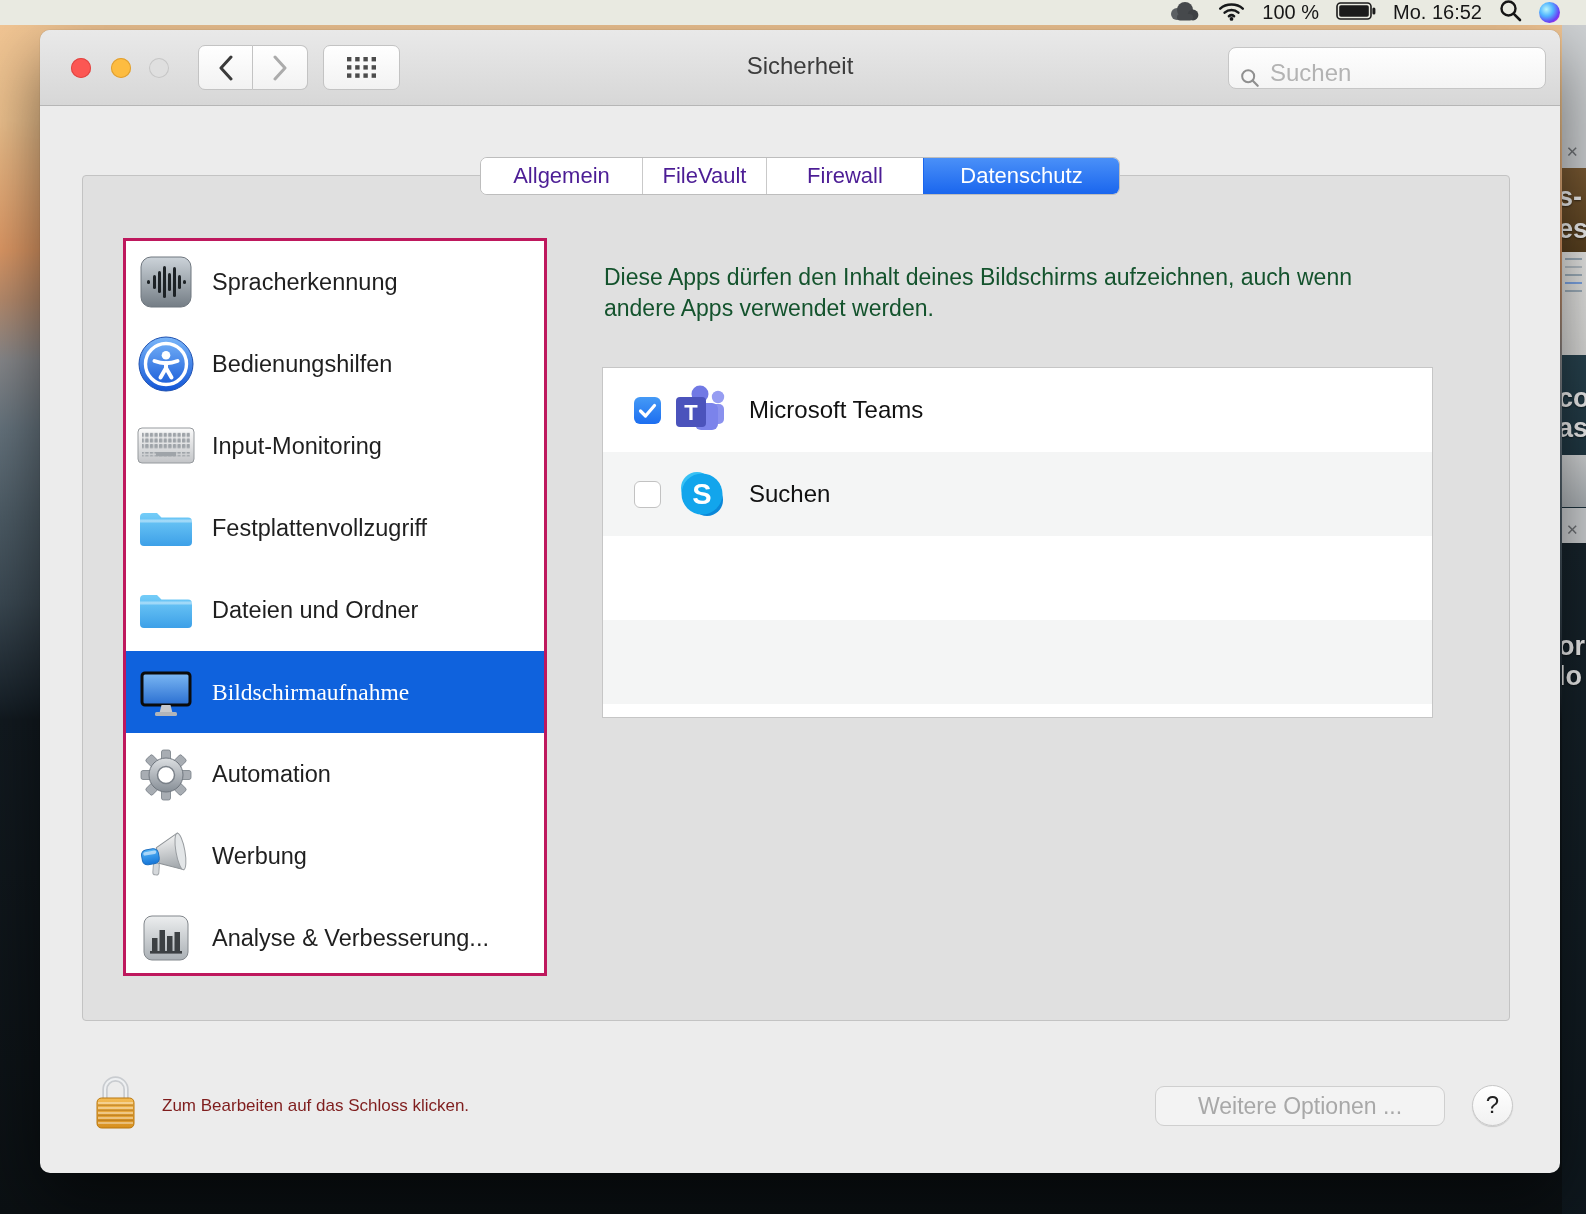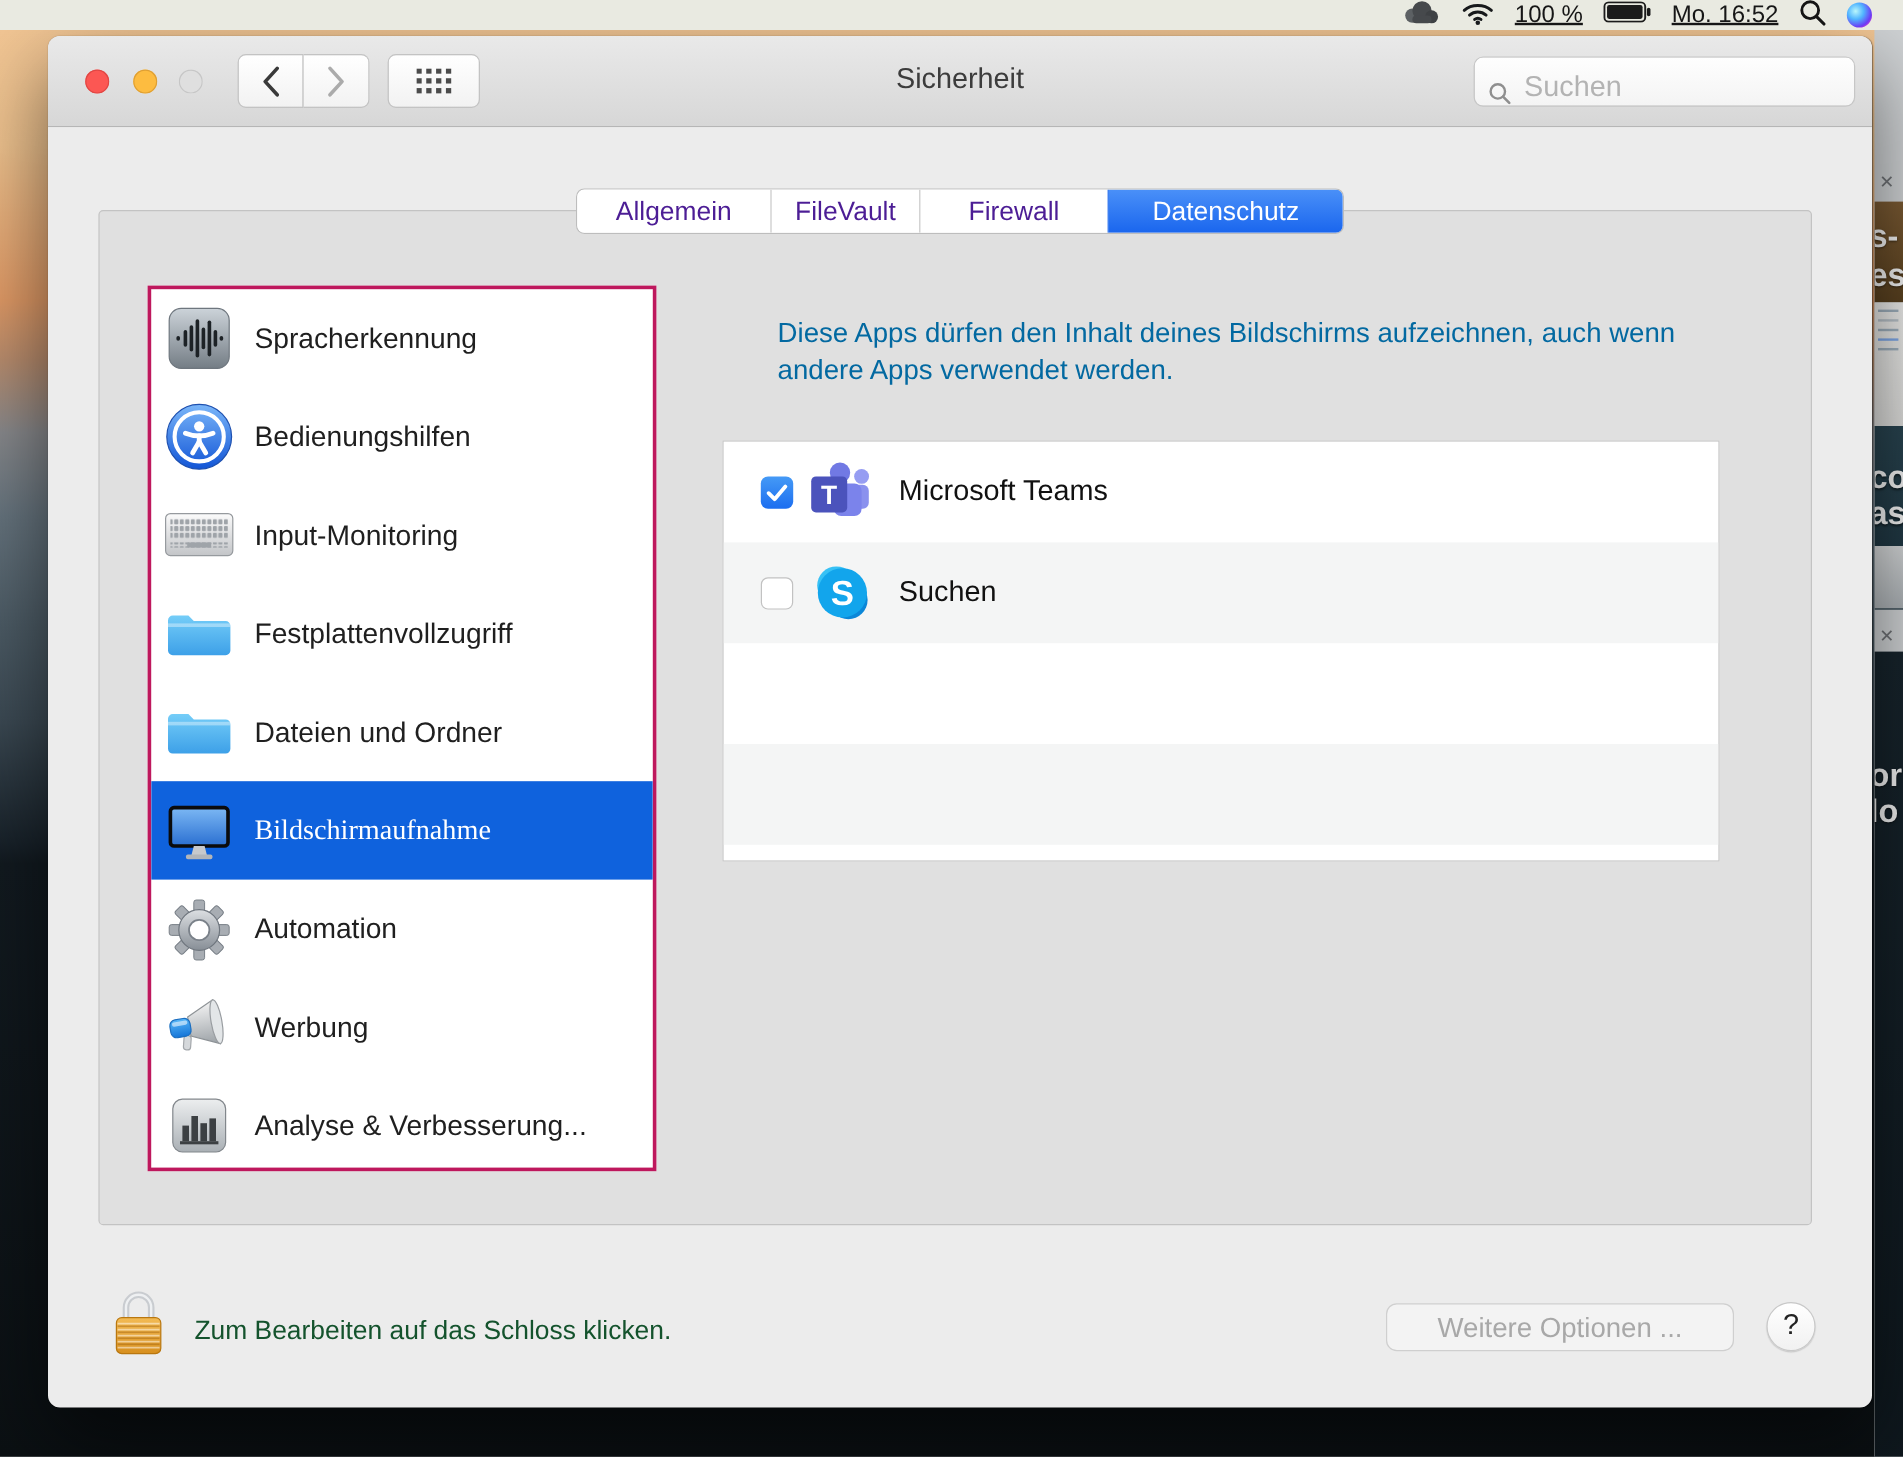--- a/index.html
+++ b/index.html
@@ -8,21 +8,21 @@
     font-family:"Liberation Sans",sans-serif;
     background:linear-gradient(180deg,
       #f2c694 2%, #eec28e 10%, #e09a66 20.6%, #b98d6e 24.7%,
       #88898c 29.7%, #66747e 35.4%, #4d5c66 42.8%, #3c4a54 49.4%,
       #19232b 57.7%, #121a20 59.3%, #0b1013 100%);
   }
   
   .menubar{position:absolute;top:0;left:0;right:0;height:25px;background:#e9eae1;
     display:flex;justify-content:flex-end;align-items:center;gap:17px;padding-right:26px;
     box-sizing:border-box;z-index:60;}
-  .menubar .mtext{font-size:20px;color:#161616;text-decoration:underline;}
+  .menubar .mtext{font-size:20px;color:#161616;}
   .siri{width:21px;height:21px;border-radius:50%;
     background:radial-gradient(circle at 35% 35%, #b9f6fb 0%, #51b5ff 35%, #6a3cf5 68%, #d63bd0 84%, #1b1450 100%);}
   
   .strip{position:absolute;top:25px;right:0;width:24px;bottom:0;background:#cfd2d4;overflow:hidden;z-index:1;}
   .strip .blk{position:absolute;left:0;width:24px;overflow:hidden;}
   .strip .frag{position:absolute;left:-4px;color:#f2f2f2;font-weight:bold;font-size:27px;text-shadow:0 1px 2px rgba(0,0,0,.5);}
   .blk.brown{top:143px;height:84px;background:linear-gradient(180deg,#7a5a33,#58401f);}
   .blk.doc{top:227px;height:103px;background:linear-gradient(180deg,#ececea,#dcdcda);}
   .blk.doc i{display:block;height:2px;background:#9fb0bd;margin:6px 4px 0 3px;}
   .blk.teal{top:330px;height:153px;background:linear-gradient(180deg,#28434f,#1c323d);}
@@ -68,35 +68,35 @@
     border:1px solid #c3c3c3;border-radius:4px;box-sizing:border-box;}
   
   .sidebar{position:absolute;left:40px;top:62px;width:424px;height:738px;background:#fff;
     border:3px solid #be185d;box-sizing:border-box;overflow:hidden;}
   .srow{height:82px;display:flex;align-items:center;}
   .srow .sicon{width:60px;height:60px;margin-left:10px;flex:none;}
   .srow .slabel{margin-left:16px;font-size:23.5px;color:#1f1f1f;white-space:nowrap;}
   .srow.selected{background:#0f62dd;}
   .srow.selected .slabel{color:#fff;font-family:Liberation Serif, serif;}
   
-  .desc{position:absolute;left:521px;top:86px;width:770px;font-size:23px;line-height:31px;color:#0369a1;margin-left:44px;}
+  .desc{position:absolute;left:521px;top:86px;width:770px;font-size:23px;line-height:31px;color:#14532d;}
   .applist{position:absolute;left:519px;top:191px;width:831px;height:351px;background:#fff;
     border:1px solid #c6c6c6;box-sizing:border-box;overflow:hidden;}
   .arow{height:84px;display:flex;align-items:center;padding-left:31px;box-sizing:border-box;}
   .arow:nth-child(even){background:#f4f5f5;}
   .checkbox{width:27px;height:27px;border-radius:6px;background:#fff;border:1px solid #c2c2c2;
     box-sizing:border-box;flex:none;display:flex;align-items:center;justify-content:center;}
   .checkbox svg{display:none;}
   .checkbox.checked{background:linear-gradient(180deg,#459af6,#1c6ef0);border:none;}
   .checkbox.checked svg{display:block;}
   .appicon{width:58px;height:56px;margin-left:12px;flex:none;display:flex;align-items:center;justify-content:center;}
   .aname{margin-left:18px;font-size:24px;color:#111;}
   
   .lock{position:absolute;left:53px;top:1040px;}
-  .hint{position:absolute;left:122px;top:1066px;font-size:22px;color:#14532d;}
+  .hint{position:absolute;left:122px;top:1066px;font-size:17px;color:#7f1d1d;}
   .advbtn{position:absolute;left:1115px;top:1056px;width:290px;height:40px;border-radius:9px;
     background:#f3f3f3;border:1px solid #cfcfcf;box-sizing:border-box;text-align:center;
     line-height:38px;font-size:23px;color:#a8a8a8;}
   .helpbtn{position:absolute;left:1432px;top:1055px;width:41px;height:41px;border-radius:50%;
     background:linear-gradient(180deg,#ffffff,#f1f1f1);border:1px solid #c8c8c8;box-sizing:border-box;
     text-align:center;line-height:38px;font-size:24px;color:#222;box-shadow:0 1px 1px rgba(0,0,0,.15);}
   .defs-holder{position:absolute;width:0;height:0;overflow:hidden;}
 </style>
 </head>
 <body>

